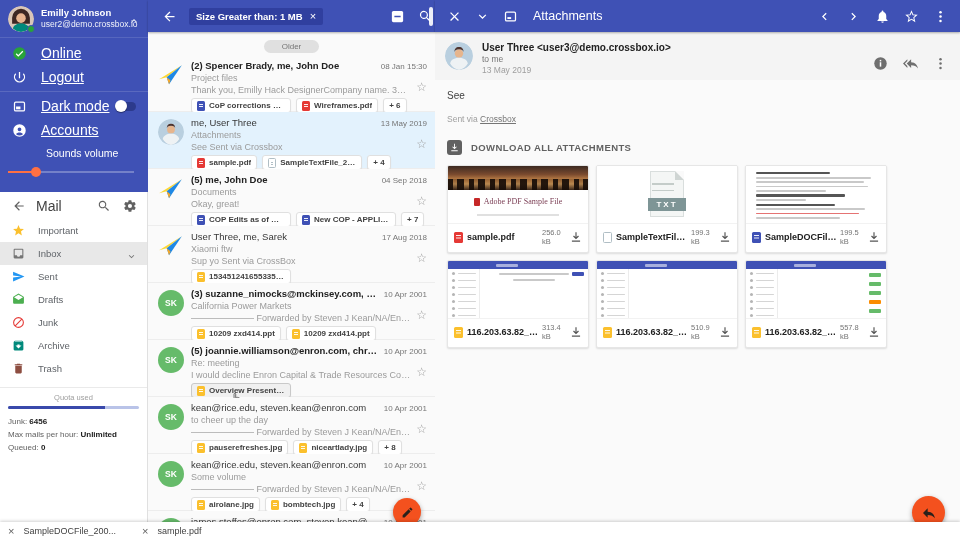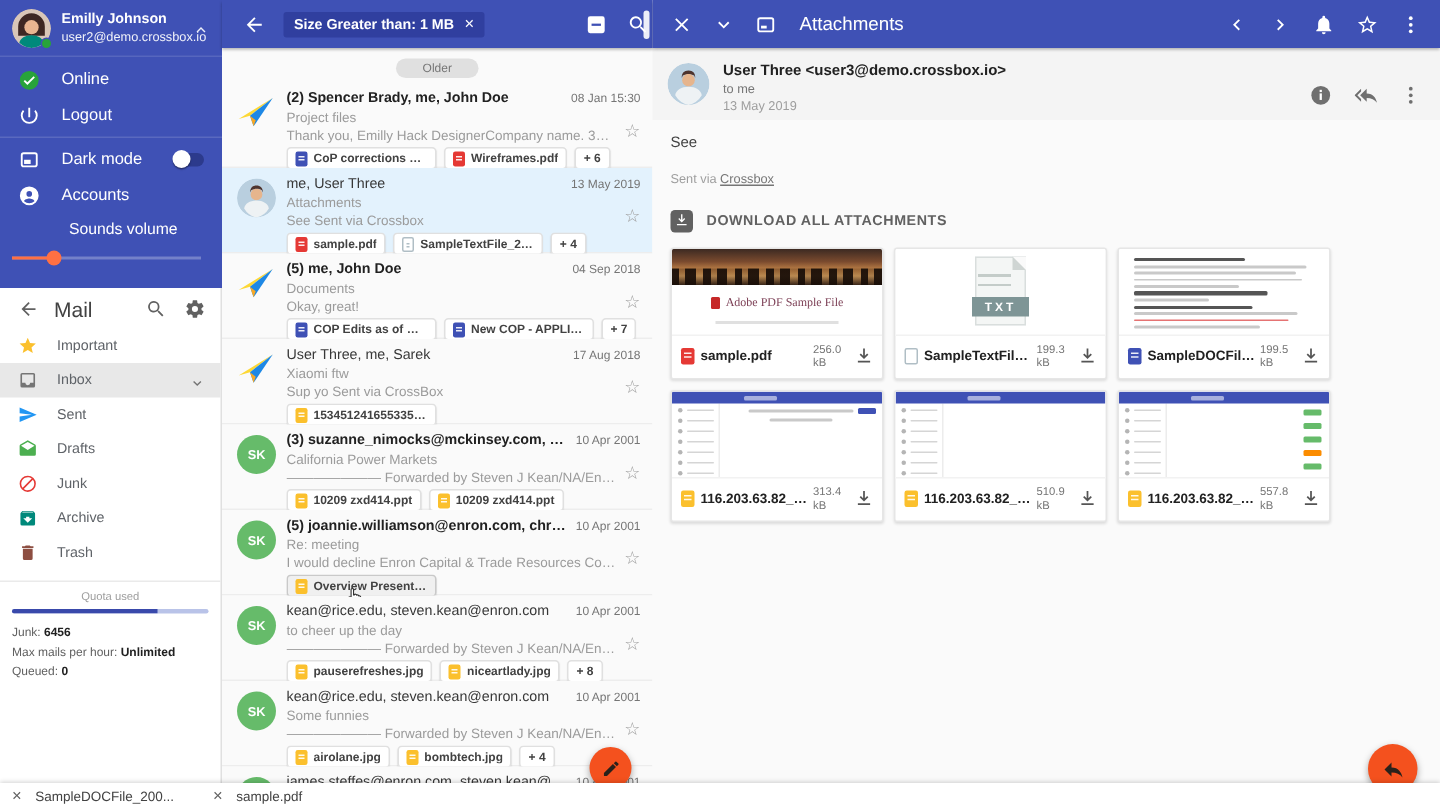--- a/index.html
+++ b/index.html
@@ -13,21 +13,21 @@
   .sb-user { display:flex; align-items:center; height:38px; padding:0 8px; border-bottom:1px solid rgba(255,255,255,.12); cursor:pointer; }
   .sb-avatar { position:relative; width:26px; height:26px; border-radius:50%; overflow:visible; flex:none; }
   .sb-avatar svg { width:26px; height:26px; border-radius:50%; display:block; }
   .presence-dot { position:absolute; right:-1px; bottom:-1px; width:8px; height:8px; border-radius:50%; background:#28a33a; border:1.5px solid #3f51b5; }
   .sb-user-text { margin-left:7px; flex:1; min-width:0; }
   .sb-user-name { font-size:9.5px; font-weight:bold; line-height:12px; white-space:nowrap; }
   .sb-user-email { font-size:8.5px; opacity:.92; line-height:11px; white-space:nowrap; }
   .sb-caret { width:12px; height:12px; color:#fff; opacity:.9; }
   .sb-caret svg { width:12px; height:12px; }
   .sb-menu { padding-top:3px; }
-  .sb-item { display:flex; align-items:center; height:24px; padding:0 12px; font-size:11px; cursor:pointer; }
+  .sb-item { display:flex; align-items:center; height:24px; padding:0 12px; font-size:14px; cursor:pointer;text-decoration:underline; }
   .sb-item .mi { width:15px; height:15px; margin-right:14px; flex:none; }
   .sb-item .mi svg { width:15px; height:15px; display:block; }
   .sb-div { height:1px; background:rgba(255,255,255,.14); margin:2px 0; }
   .toggle { margin-left:auto; width:20px; height:9px; border-radius:5px; background:#2c3a8c; position:relative; cursor:pointer; }
   .toggle .knob { position:absolute; left:-1px; top:-1.5px; width:12px; height:12px; border-radius:50%; background:#fff; box-shadow:0 1px 1px rgba(0,0,0,.4); }
   .sb-sounds { padding:5px 12px 0 46px; font-size:10.5px; }
   .sb-slider { position:relative; height:18px; margin:4px 14px 0 8px; cursor:pointer; }
   .sb-slider .track { position:absolute; top:8px; left:0; right:0; height:2px; background:rgba(255,255,255,.28); }
   .sb-slider .fill { position:absolute; top:8px; left:0; height:2px; background:#ff7043; }
   .sb-slider .thumb { position:absolute; top:4px; width:10px; height:10px; border-radius:50%; background:#ff7043; margin-left:-5px; }
@@ -572,21 +572,21 @@
     </div>
   </div>
 
   <div class="email-row">
     <span class="eml-avatar av-initials">SK</span>
     <div class="eml-main">
       <div class="eml-l1">
         <span class="eml-from">kean@rice.edu, steven.kean@enron.com</span>
         <span class="eml-date">10 Apr 2001</span>
       </div>
-      <div class="eml-subject">Some funnies</div>
+      <div class="eml-subject">Some volume</div>
       <div class="eml-preview">——————— Forwarded by Steven J Kean/NA/Enron on 04/10/2...</div>
       <span class="eml-star">☆</span>
       <div class="eml-chips">
                 <span class="chip">
                   <span class="chip-ic ci-yellow"></span>
                   <span class="chip-lb">airolane.jpg</span>
                 </span>
                 <span class="chip">
                   <span class="chip-ic ci-yellow"></span>
                   <span class="chip-lb">bombtech.jpg</span>

